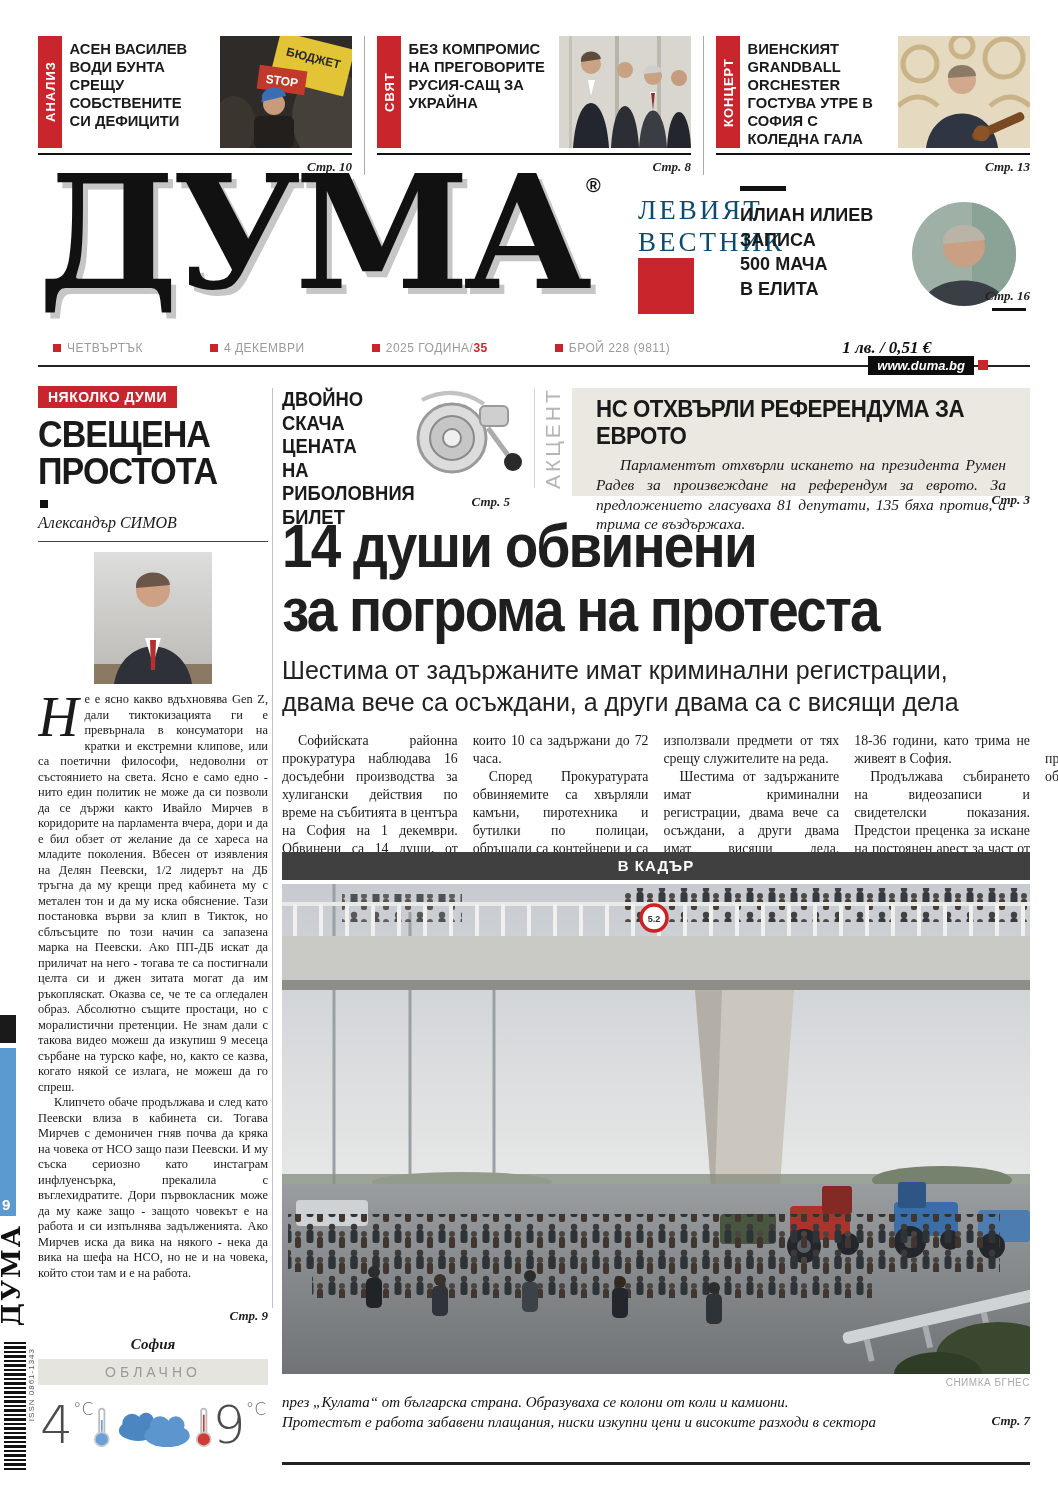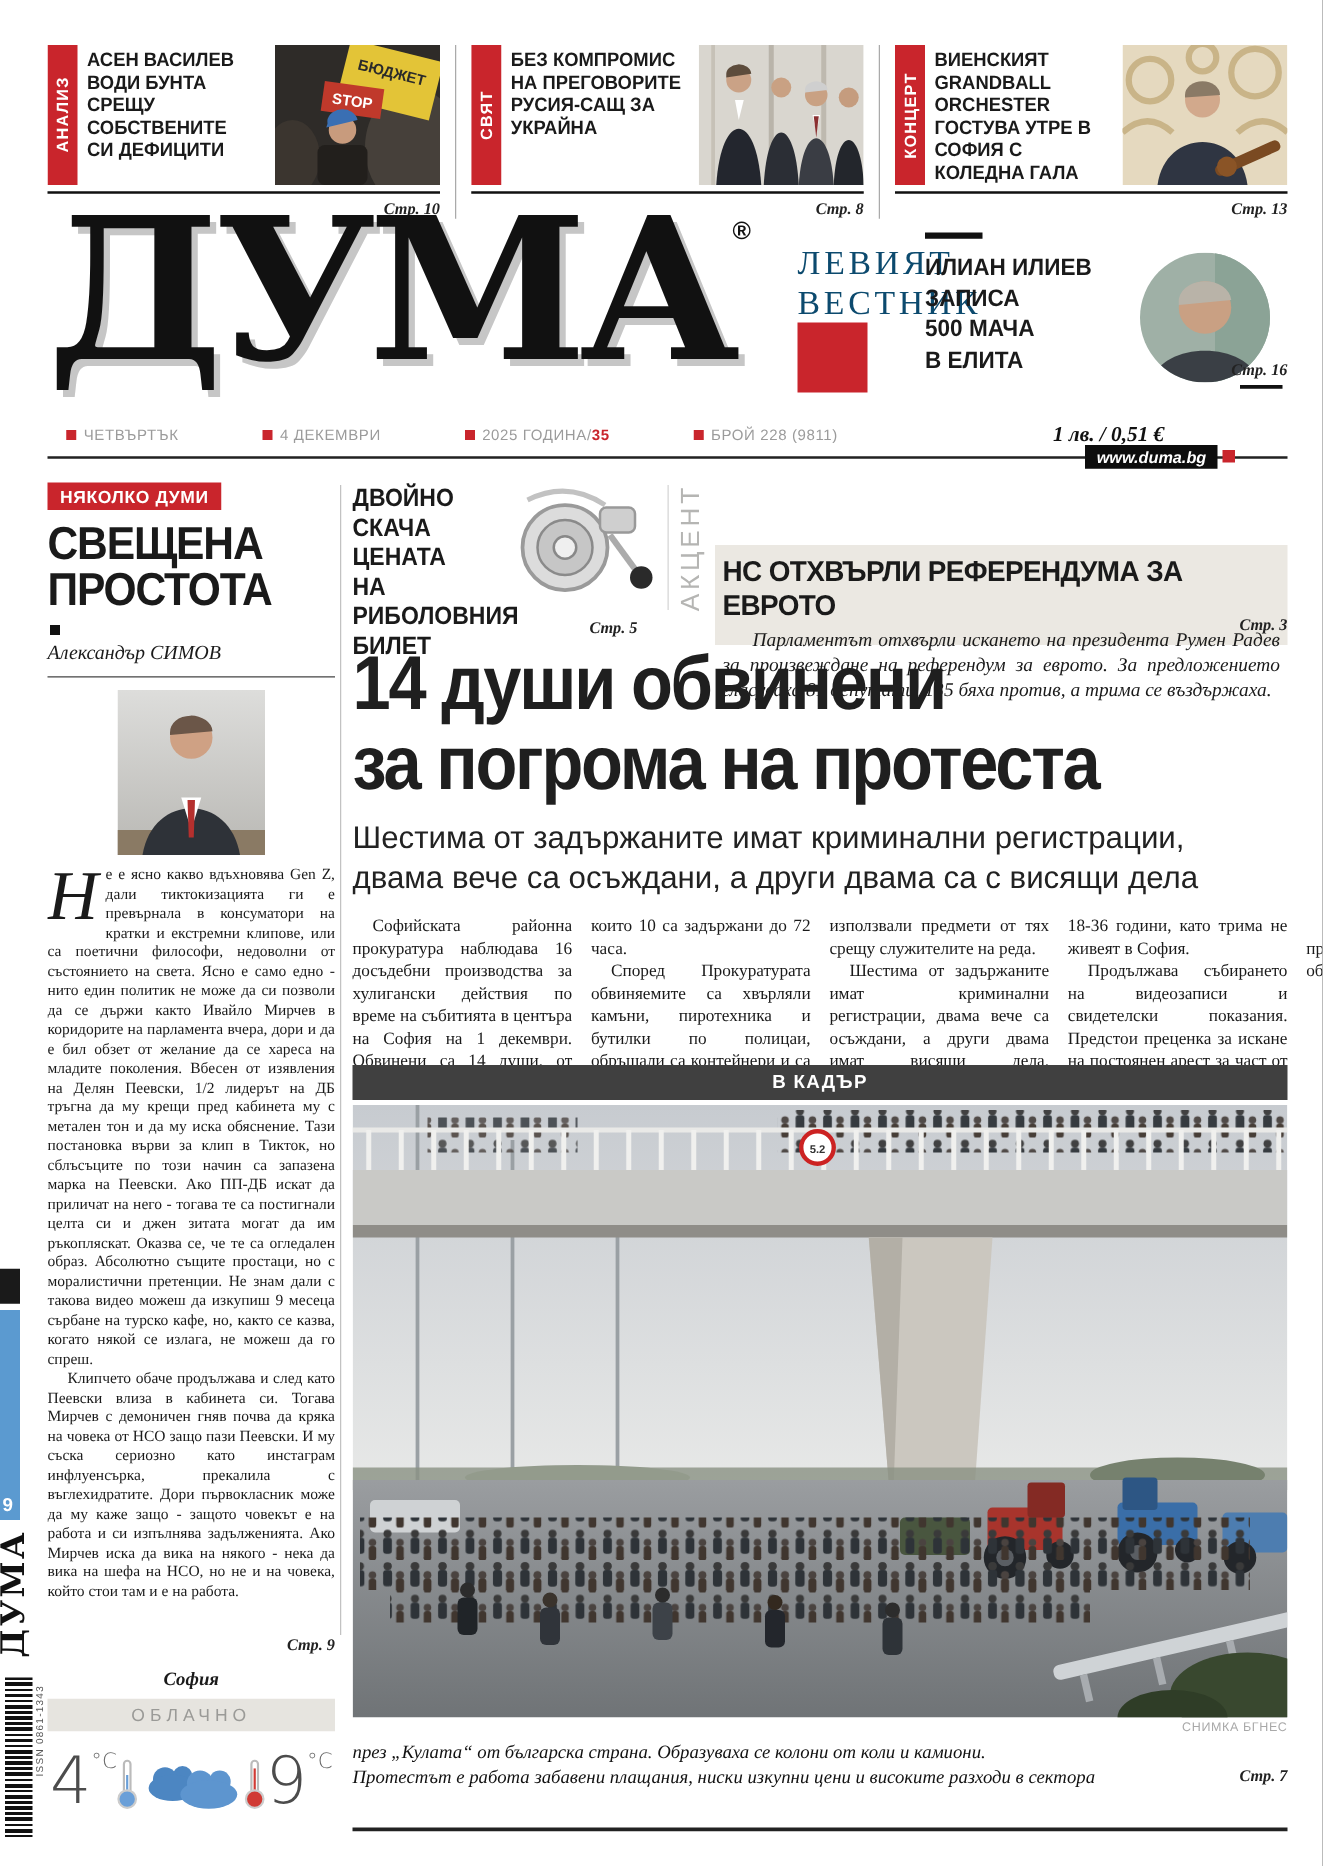--- a/index.html
+++ b/index.html
@@ -94,22 +94,22 @@
   
   .fishing{position:absolute;top:388px;left:282px;width:246px;height:122px;}
   .f-head{width:160px;font-weight:bold;font-size:20px;line-height:1.18;transform:scaleX(.92);transform-origin:left top;}
   .f-photo{position:absolute;right:4px;top:0;width:130px;height:96px;}
   .f-page{position:absolute;right:18px;bottom:0;}
 
   
   .akcent-label{position:absolute;left:538px;top:388px;height:100px;width:30px;display:flex;align-items:center;
                 justify-content:center;writing-mode:vertical-rl;transform:rotate(180deg);
                 color:#b5b5b3;font-size:21px;letter-spacing:3px;}
-  .akcent-box{position:absolute;left:572px;top:388px;width:458px;height:80px;background:#ebe8e2;
-              padding:8px 6px;box-sizing:border-box;margin-top:48px;}
+  .akcent-box{position:absolute;left:572px;top:388px;width:458px;height:108px;background:#ebe8e2;
+              padding:8px 24px;box-sizing:border-box;}
   .ak-title{font-weight:bold;font-size:23px;letter-spacing:-.5px;transform:scaleX(.97);transform-origin:left top;}
   .ak-body{margin-top:5px;font-family:"Liberation Serif",serif;font-style:italic;font-size:15.5px;
            line-height:1.28;text-align:justify;text-indent:24px;}
   .ak-page{position:absolute;left:572px;top:492px;width:458px;text-align:right;}
 
   
   .lead{position:absolute;left:282px;top:514px;width:748px;}
   .lead-h1{font-weight:bold;font-size:61px;line-height:1.05;letter-spacing:-2px;color:#1f1f1f;
            transform:scaleX(.9);transform-origin:left top;white-space:nowrap;}
   .lead-sub{margin-top:12px;font-size:25px;line-height:1.28;color:#222;width:96%;}

